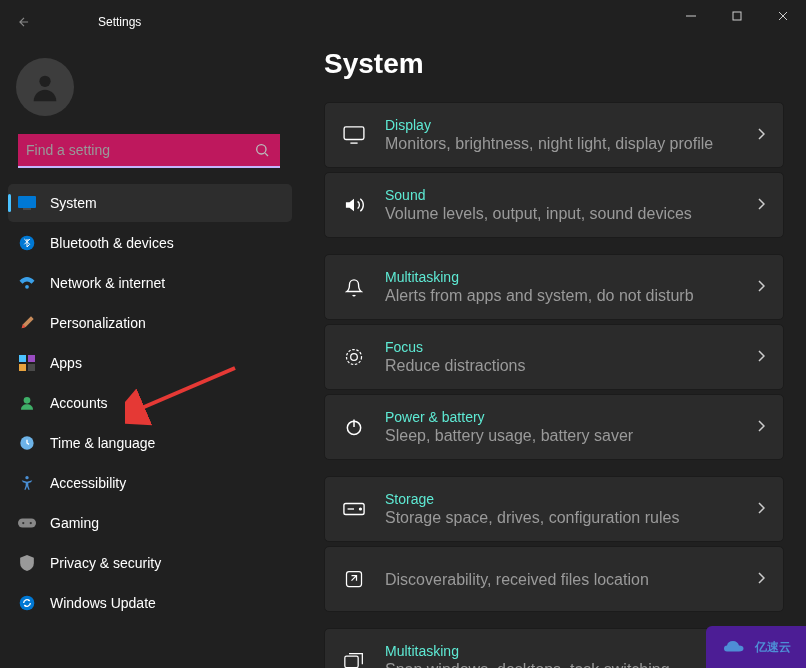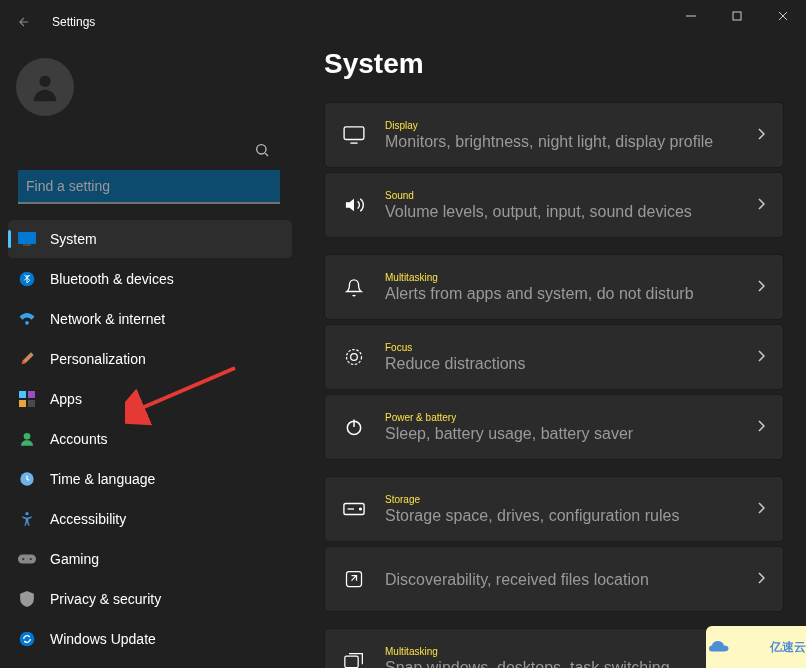--- a/index.html
+++ b/index.html
@@ -11,20 +11,21 @@
       font-family: "Segoe UI", sans-serif;
       font-size: 14px;
       overflow: hidden;
       position: relative;
     }
     .titlebar {
       height: 44px;
       display: flex;
       align-items: center;
       padding-left: 14px;
+      gap: 46px;
     }
     .back-btn {
       width: 20px; height: 20px;
       display: flex; align-items: center; justify-content: center;
       color: #888;
       cursor: pointer;
     }
     .title-text { margin-left: 18px; font-size: 12px; color: #fff; }
     .win-controls {
       position: absolute;
@@ -58,29 +59,28 @@
       background: #3d3d3d;
       display: flex; align-items: center; justify-content: center;
     }
     .avatar svg { width: 34px; height: 34px; fill: #202020; }
     .search-wrap {
       position: relative;
       margin: 0 12px 16px 10px;
     }
     .search-input {
       width: 100%;
-      background: #0c4a6e;
+      background: #be185d;
       border: none;
-      border-bottom: 2px solid #737373;
+      border-bottom: 2px solid #c4b5fd;
       color: #ccc;
       height: 34px;
       padding: 0 34px 0 8px;
       font-size: 14px;
       outline: none;
-      margin-top: 36px;
     }
     .search-input::placeholder { color: #999; }
     .search-icon {
       position: absolute;
       right: 10px; top: 8px;
       color: #bbb;
     }
     .nav { display: flex; flex-direction: column; gap: 2px; }
     .nav-item {
       display: flex;
@@ -131,44 +131,44 @@
     }
     .card-group-gap { height: 8px; }
     .card-icon {
       width: 22px; height: 22px;
       display: flex; align-items: center; justify-content: center;
       color: #ffffff;
       margin-right: 20px;
       flex-shrink: 0;
     }
     .card-body { flex: 1; }
-    .card-title { font-size: 10px; color: #fde047; }
+    .card-title { font-size: 14px; color: #5eead4; }
     .card-desc { font-size: 16px; color: #9a9a9a; margin-top: 2px; }
     .chevron {
       color: #ccc;
       flex-shrink: 0;
     }
 
     
     .arrow {
       position: absolute;
       left: 125px;
       top: 360px;
       pointer-events: none;
       z-index: 50;
     }
 
     
     .watermark {
       position: absolute;
       right: 0; bottom: 0;
       width: 100px; height: 42px;
-      background: #fef9c3;
+      background: #4c1d95;
       border-top-left-radius: 6px;
-      display: flex; align-items: center; justify-content: space-between;
+      display: flex; align-items: center; justify-content: center;
     }
     .watermark svg { width: 30px; height: 20px; }
     .wm-text { color: #4e8ed6; font-size: 12px; margin-left: 4px; font-weight: bold; }
   </style>
 </head>
 <body>
 
 <div class="titlebar">
   <div class="back-btn">
     <svg width="14" height="14" viewBox="0 0 24 24" fill="none" stroke="currentColor" stroke-width="2">

